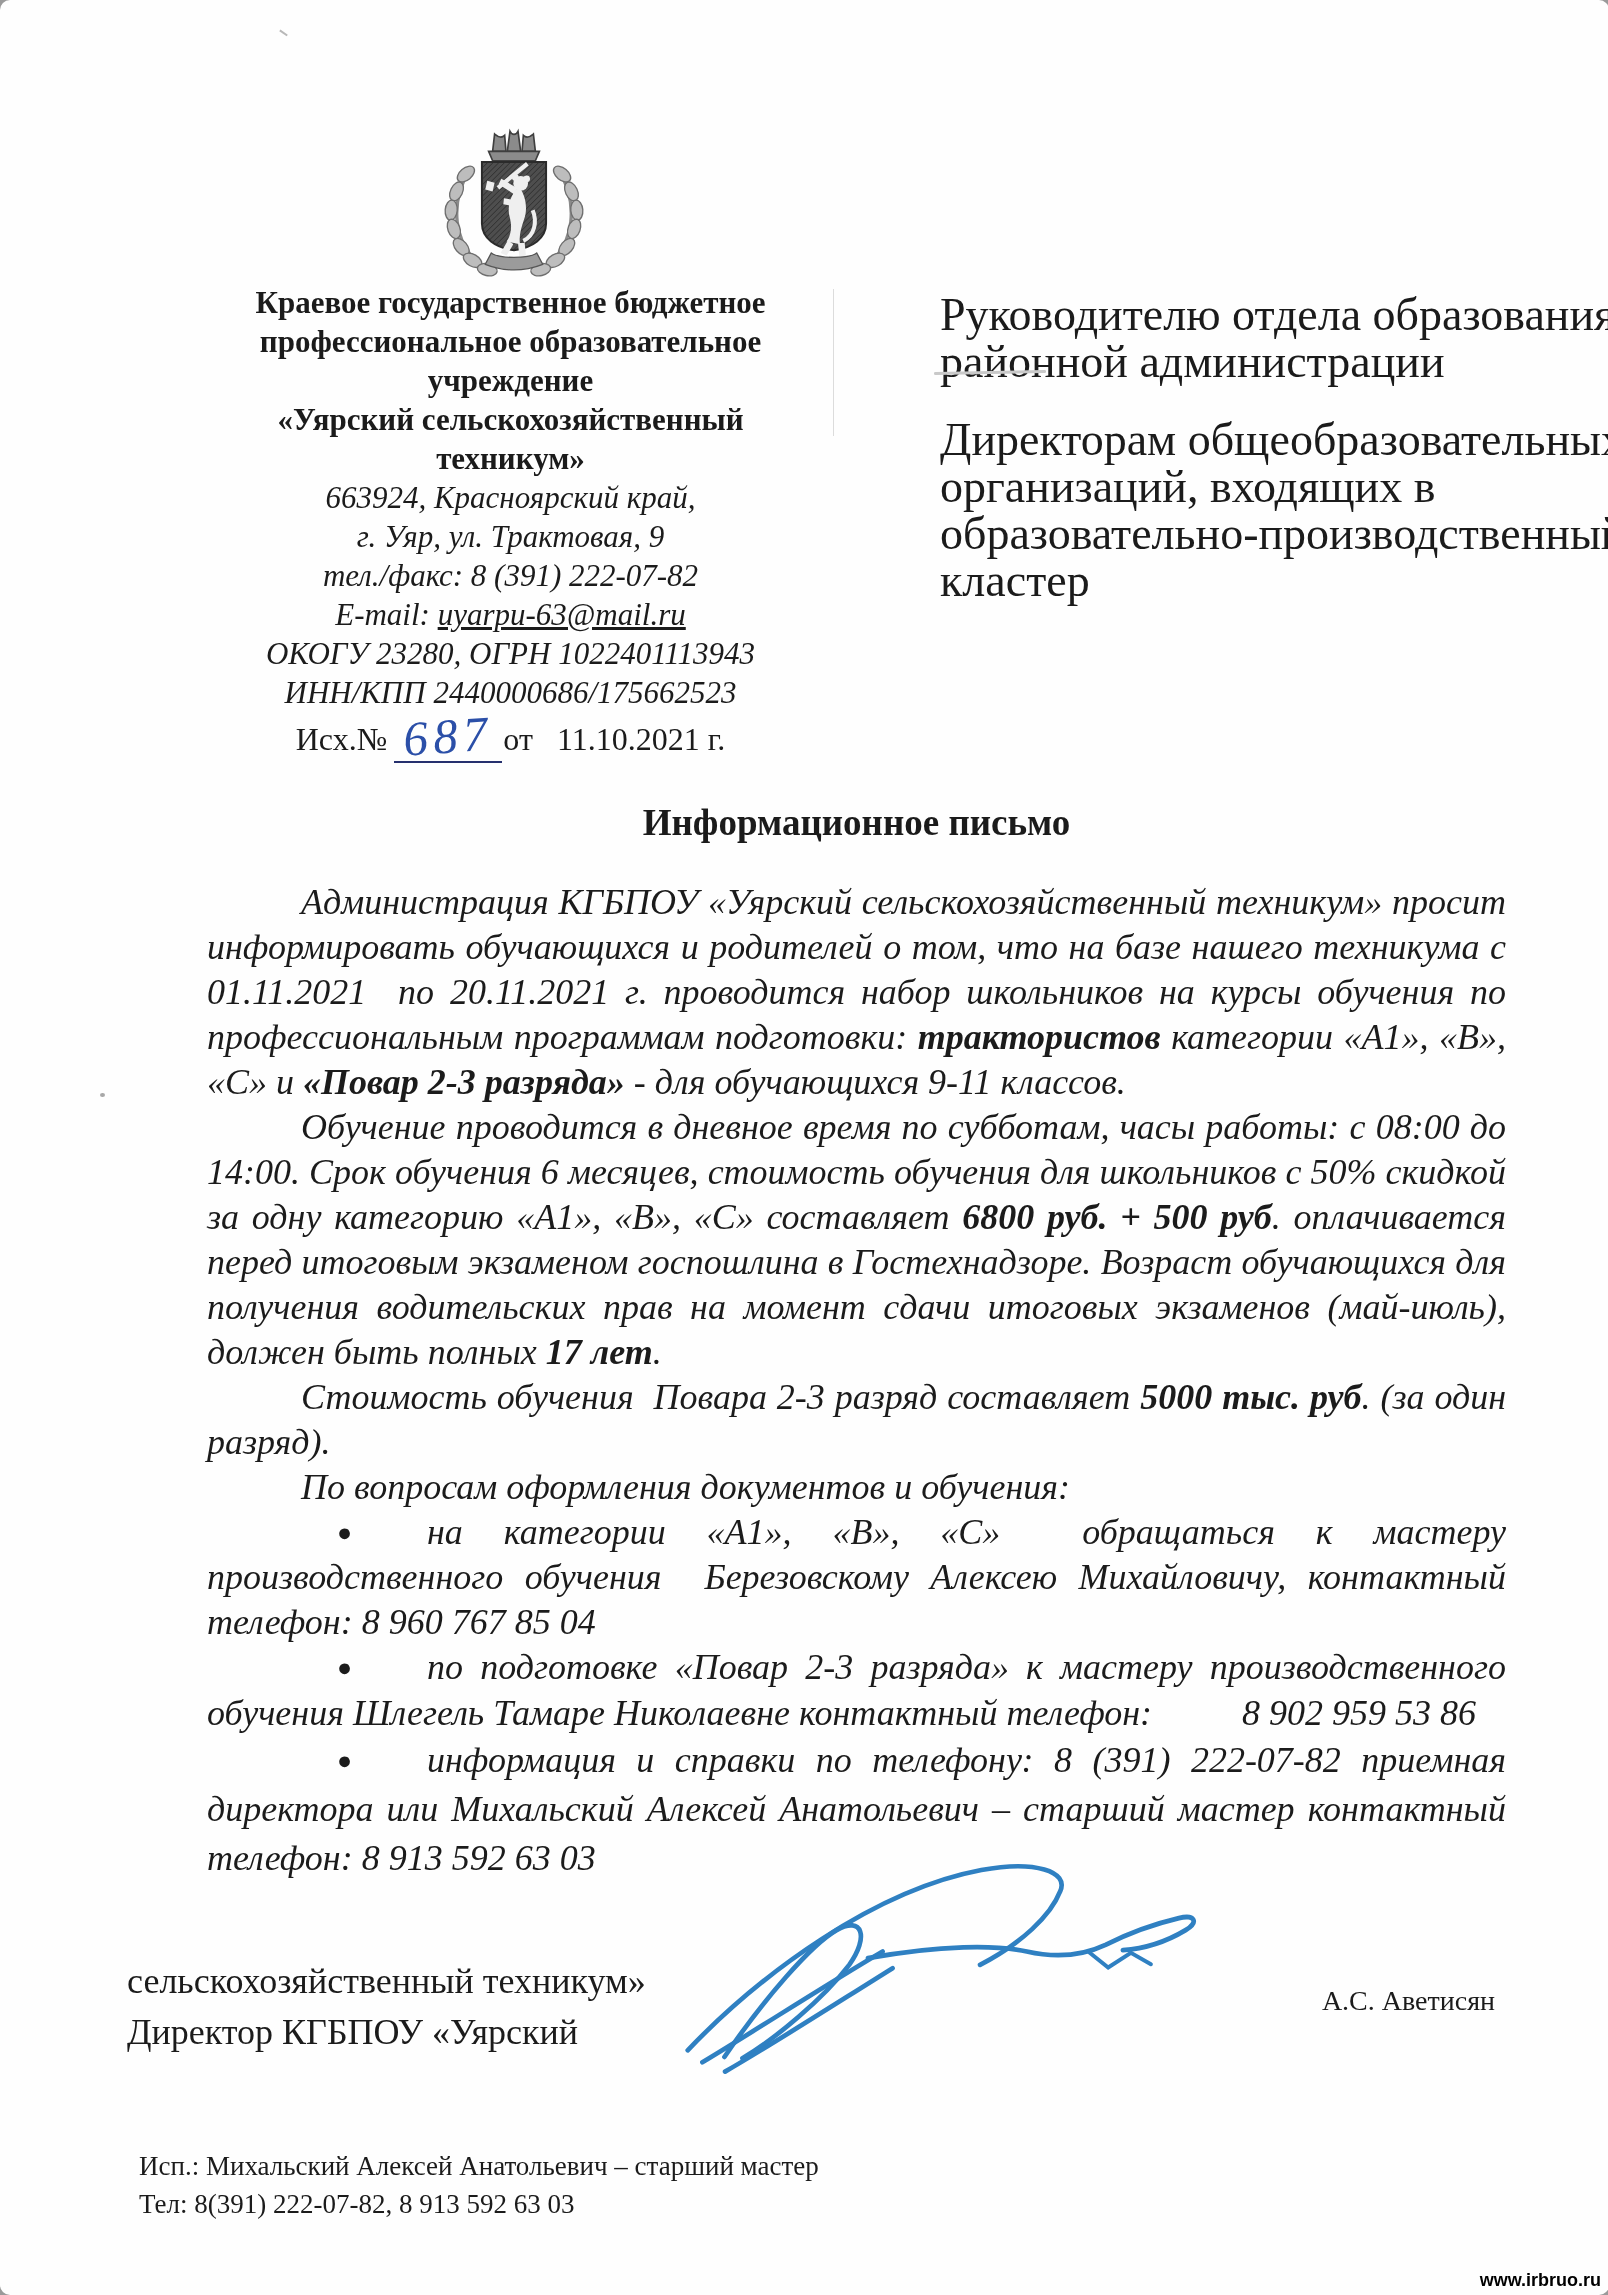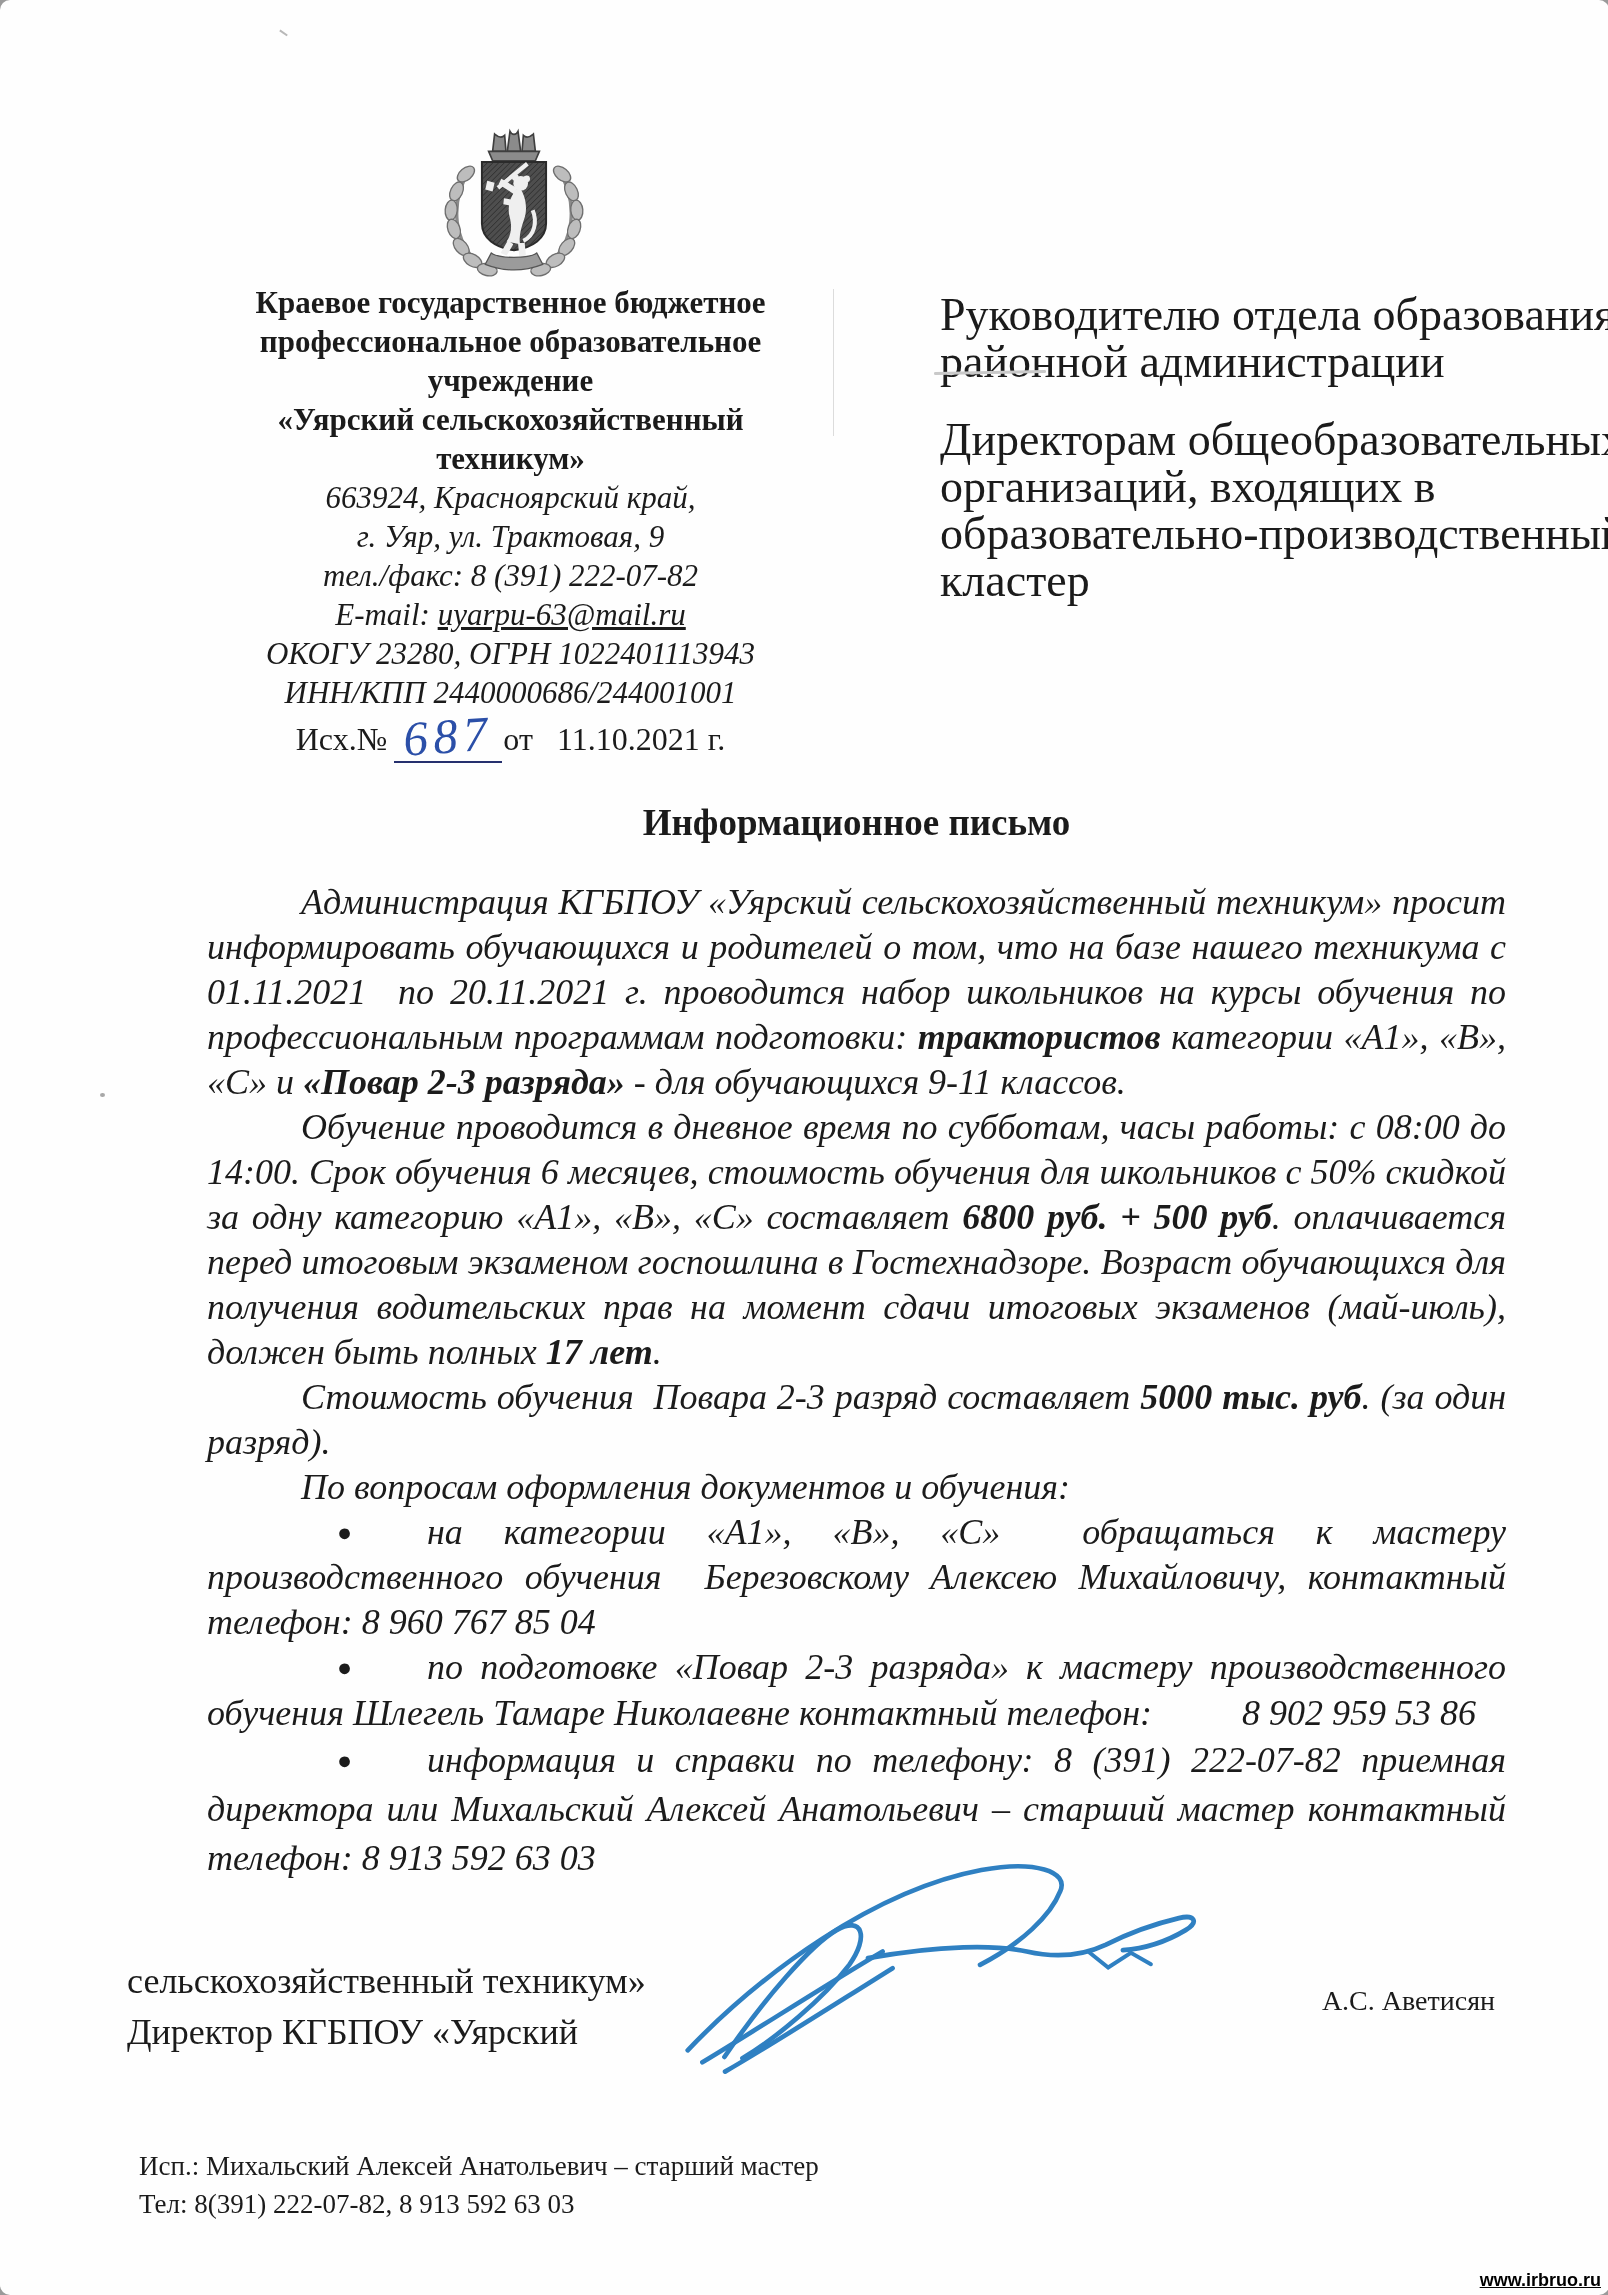--- a/index.html
+++ b/index.html
@@ -46,21 +46,20 @@
   .signature-ink{position:absolute;left:661px;top:1850px;width:574px;height:227px;}
   .sig-name{position:absolute;right:114px;top:1985px;font-size:28px;white-space:nowrap;}
   
   .footer{position:absolute;left:139px;top:2147px;font-size:27px;line-height:38px;}
   .footer .line{white-space:nowrap;}
   .watermark{
     position:absolute;right:8px;bottom:4px;
     font-family:"Liberation Sans","DejaVu Sans",sans-serif;
     font-weight:bold;font-size:18px;color:#000;
     text-shadow:0 0 1.3px #fff,0 0 1.3px #fff;
-    text-decoration:underline;
   }
   
   .artifact{position:absolute;background:#c9c9c9;}
   .artifact.dash{left:934px;top:371px;width:112px;height:2.7px;border-radius:1.3px;transform:rotate(-1deg);}
   .artifact.vline{left:833px;top:289px;width:1.3px;height:147px;background:#dcdcdc;}
   .artifact.tick{left:279px;top:32px;width:9.4px;height:2px;background:#b8b8b8;transform:rotate(35deg);}
   .artifact.dot{left:100px;top:1093px;width:4.7px;height:4px;border-radius:50%;background:#a8a8a8;}
 </style>
 </head>
 <body>
@@ -136,21 +135,21 @@
       <div class="line">техникум»</div>
     </div>
     <div class="org-info">
       <div class="line">663924, Красноярский край,</div>
       <div class="line">г. Уяр, ул. Трактовая, 9</div>
       <div class="line">тел./факс: 8 (391) 222-07-82</div>
       <div class="line">
         <span>E-mail: </span><span class="email">uyarpu-63@mail.ru</span>
       </div>
       <div class="line">ОКОГУ 23280, ОГРН 1022401113943</div>
-      <div class="line">ИНН/КПП 2440000686/244001001</div>
+      <div class="line">ИНН/КПП 2440000686/175662523</div>
     </div>
     <div class="ref-line">
       <span>Исх.№</span><span class="ref-num-wrap"><span class="ref-num">687</span></span><span>от&nbsp;&nbsp; 11.10.2021 г.</span>
     </div>
   </div>
 
   <div class="addressees">
     <div class="addr-par">
       <div class="line">Руководителю отдела образования</div>
       <div class="line">районной администрации</div>

